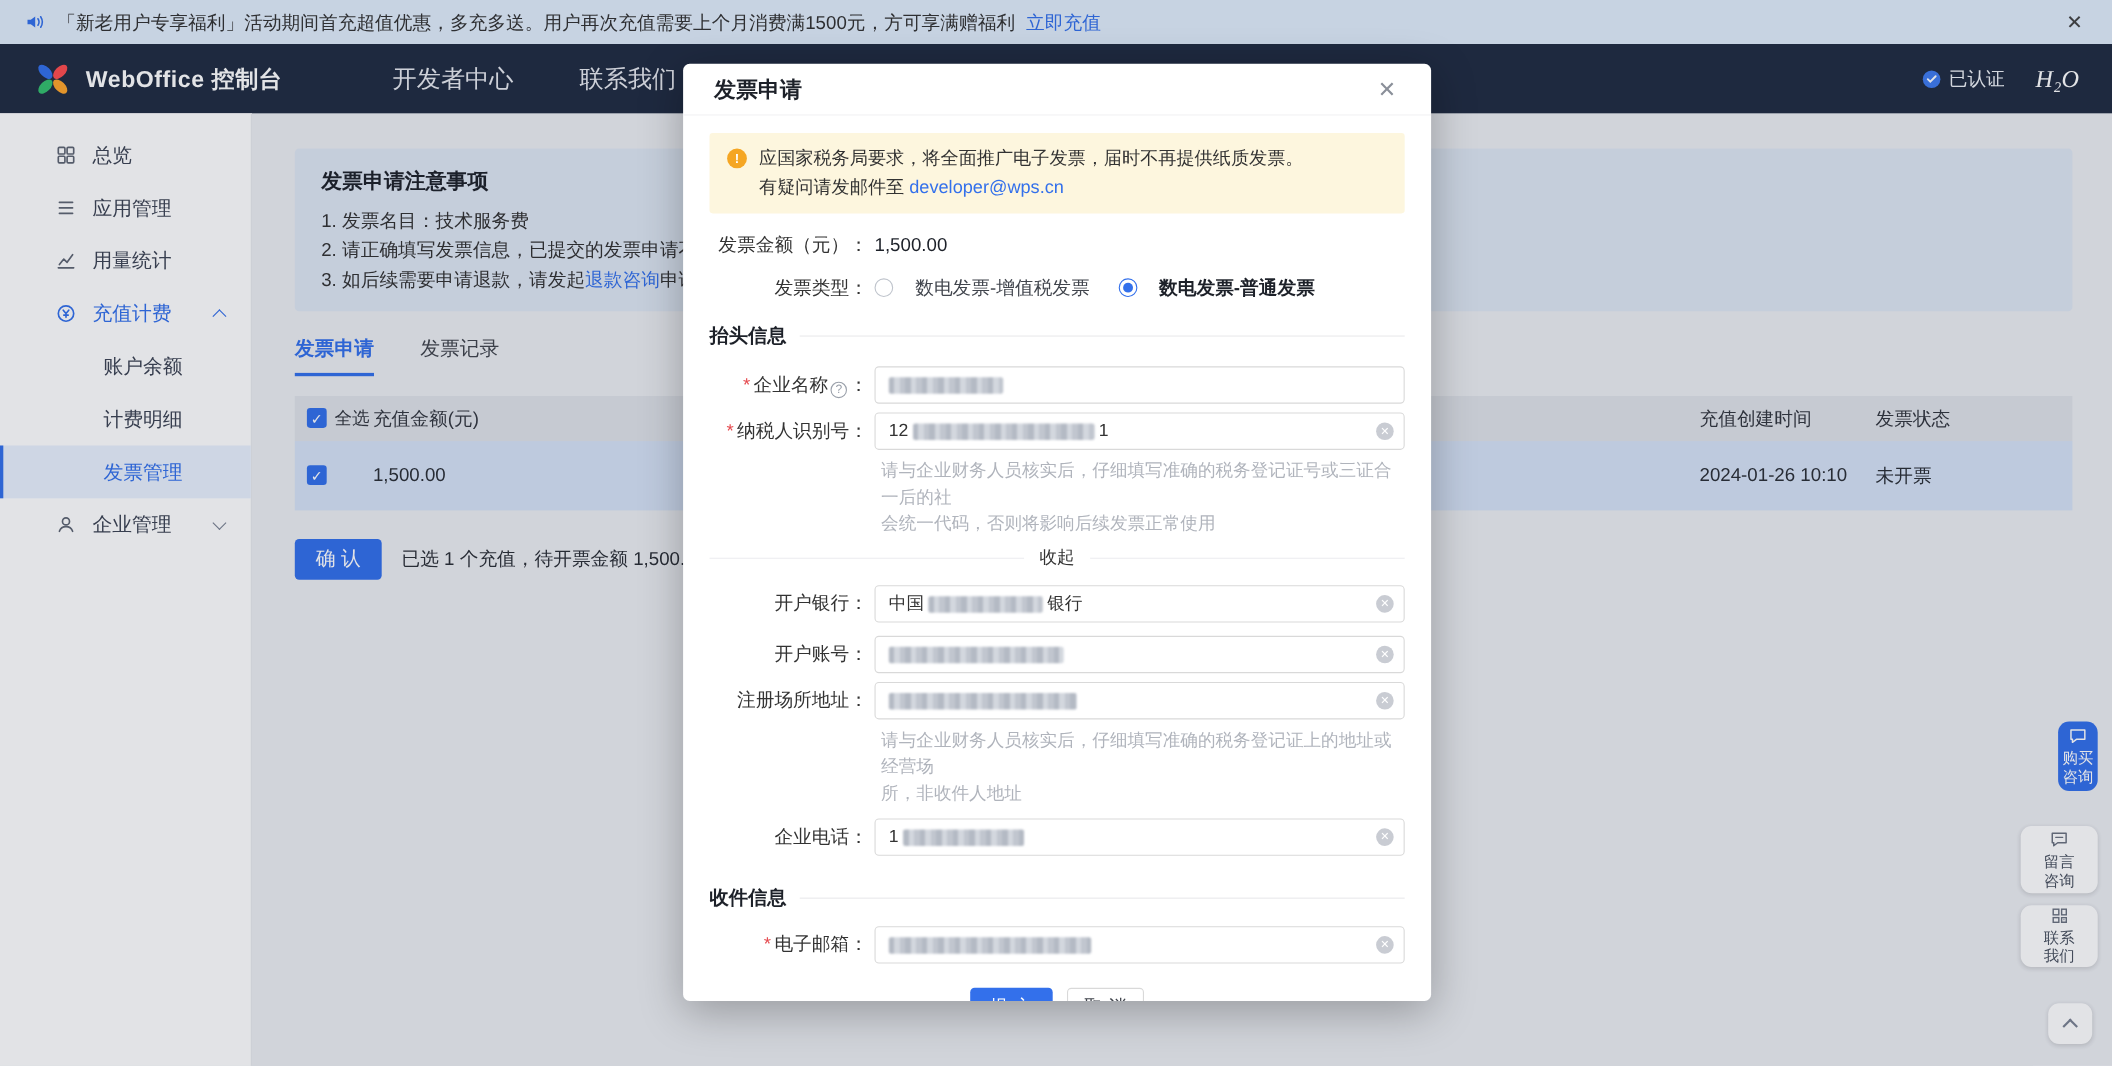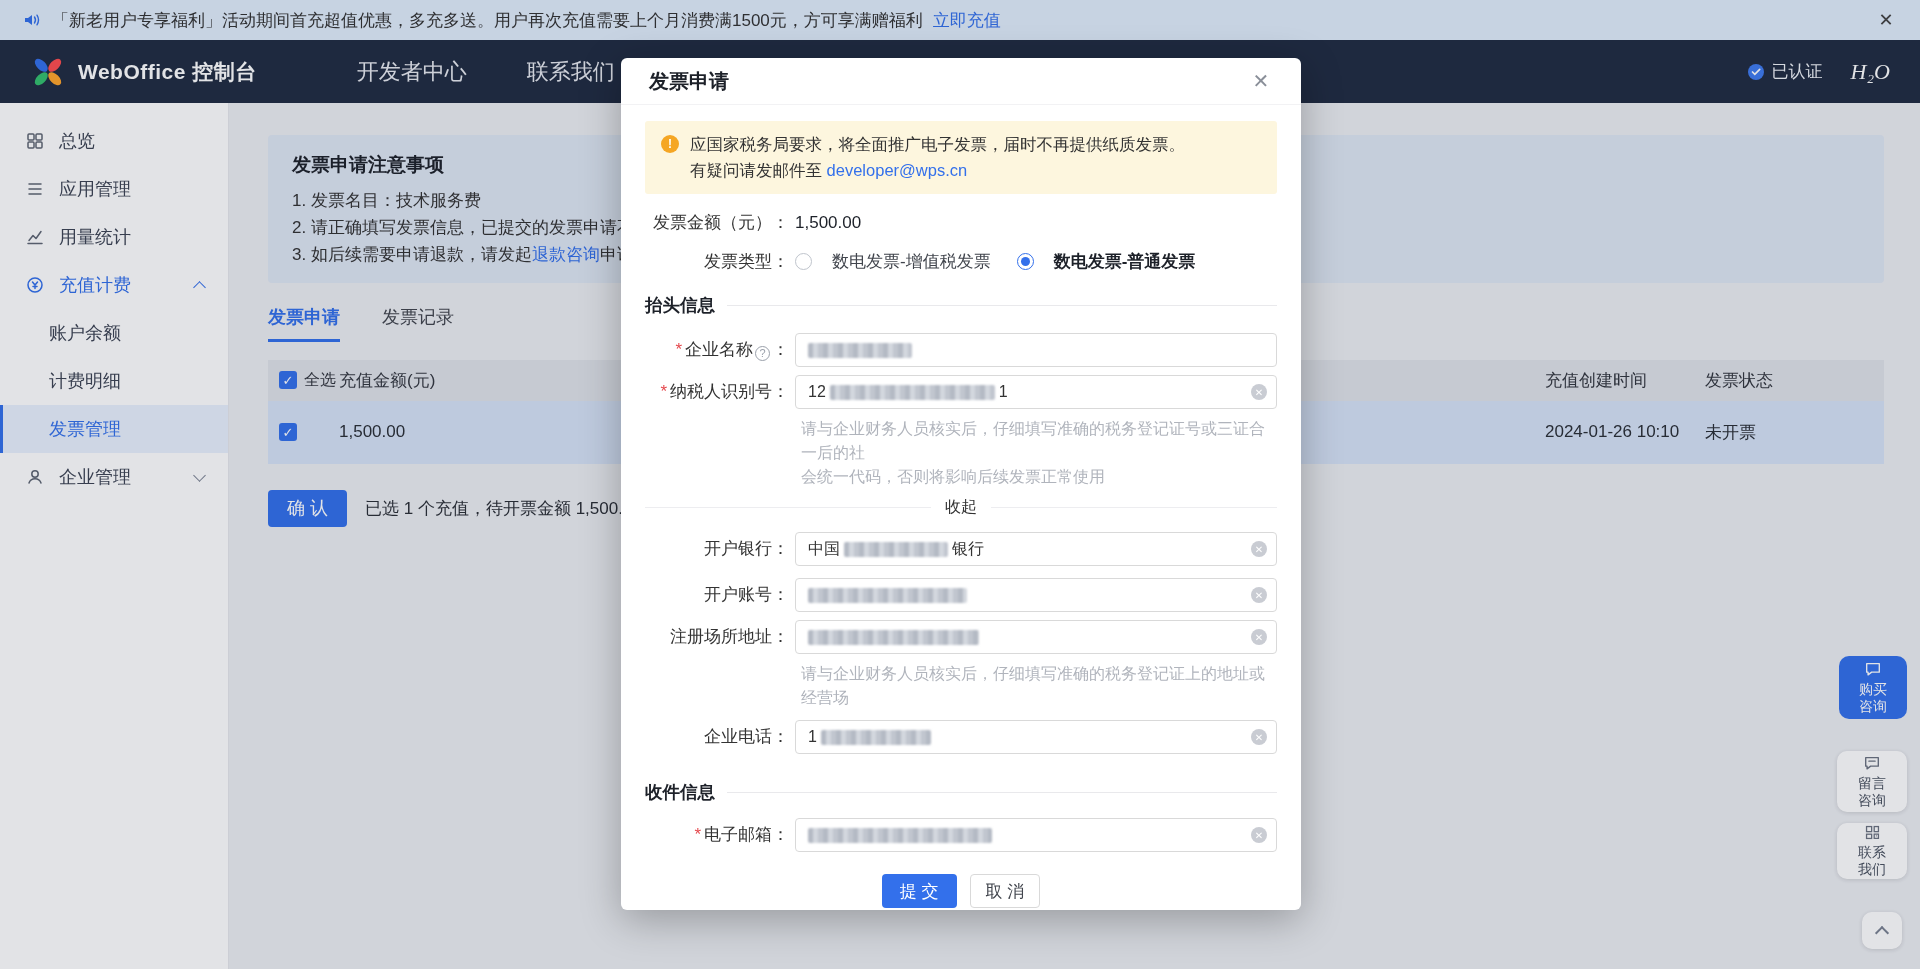--- a/index.html
+++ b/index.html
@@ -22,25 +22,25 @@
   .brand { font-size:21px; font-weight:bold; margin-left:12px; letter-spacing:0.5px; }
   .hnav { display:flex; gap:60px; margin-left:100px; font-size:22px; color:#e8eaf0; }
   .hnav .hnav-item { cursor:pointer; }
   .hright { margin-left:auto; display:flex; align-items:center; gap:28px; }
   .verified { display:flex; align-items:center; gap:7px; font-size:17px; color:#f0f3f8; }
   .h2o { font-family:"Liberation Serif","DejaVu Serif",serif; font-style:italic; font-size:22px; color:#fff; }
 
   
   .page { display:flex; height:866px; }
   .sidebar { width:229px; background:#fff; border-right:1px solid #e6e8ec; padding-top:14px; flex:0 0 auto; }
-  .side-item { height:48px; display:flex; align-items:center; gap:14px; padding:0 24px 0 25px; font-size:18px; color:#3d4454; cursor:pointer; }
+  .side-item { height:48px; display:flex; align-items:center; gap:14px; padding:0 24px 0 50px; font-size:18px; color:#3d4454; cursor:pointer; }
   .side-item .sicon { width:20px; height:20px; flex:0 0 auto; color:#5f6673; }
   .side-item.parent-active { color:#3370eb; }
   .side-item.parent-active .sicon { color:#3370eb; }
-  .side-sub { height:48px; display:flex; align-items:center; padding-left:49px; font-size:18px; color:#3d4454; cursor:pointer; position:relative; }
+  .side-sub { height:48px; display:flex; align-items:center; padding-left:94px; font-size:18px; color:#3d4454; cursor:pointer; position:relative; }
   .side-sub.active { color:#3370eb; background:#e9f1fd; }
   .side-sub.active::before { content:""; position:absolute; left:0; top:0; bottom:0; width:3px; background:#3370eb; }
   .chev { width:9px; height:9px; border-right:1.8px solid #7a8292; border-bottom:1.8px solid #7a8292; margin-left:auto; }
   .chev.up { transform:rotate(-135deg); border-color:#3370eb; margin-top:4px; }
   .chev.down { transform:rotate(45deg); margin-top:-4px; }
 
   .content { flex:1; padding:32px 36px 0 27px;margin-left:12px; }
 
   
   .notice-card { background:#dfe7f3; border-radius:4px; padding:17px 24px 14px; }
@@ -121,21 +121,21 @@
   .mid-divider .line { flex:1; height:1px; background:#ededf0; }
   .mid-divider .mid-label { font-size:16px; color:#333; cursor:pointer; }
 
   .modal-btns { display:flex; justify-content:center; gap:13px; margin-top:22px; }
   .btn-submit { background:#3370eb; color:#fff; border:none; border-radius:4px; height:34px; padding:0 18px; font-size:17px; cursor:pointer; font-family:inherit; }
   .btn-cancel { background:#fff; color:#41454d; border:1px solid #d9d9d9; border-radius:4px; height:34px; padding:0 15px; font-size:17px; cursor:pointer; font-family:inherit; }
 
   
   .fw { position:fixed; right:13px; z-index:30; display:flex; flex-direction:column; align-items:center; justify-content:center; cursor:pointer; border-radius:10px; }
   .fw .fw-label { width:32px; text-align:center; font-size:14px; line-height:1.2; margin-top:3px; word-break:break-all; }
-  .fw-buy { top:656px; width:68px; height:63px; background:#3370eb; color:#fff; }
+  .fw-buy { top:656px; width:36px; height:63px; background:#3370eb; color:#fff; }
   .fw-white { width:70px; background:#fff; color:#4a5260; box-shadow:0 1px 5px rgba(0,0,0,0.14); }
   .fw-msg { top:751px; height:61px; }
   .fw-contact { top:823px; height:56px; }
   .fw-top { top:912px; right:18px; width:40px; height:37px; background:#fff; box-shadow:0 1px 5px rgba(0,0,0,0.14); }
   .chev-up-ic { width:10px; height:10px; border-right:2px solid #7a8292; border-bottom:2px solid #7a8292; transform:rotate(-135deg); margin-top:5px; }
 </style>
 </head>
 <body>
 
 <div class="banner">
@@ -387,20 +387,21 @@
     <div class="form-row row-gap8">
       <div class="f-label">注册场所地址：</div>
       <div class="inp">
         <span class="redacted" style="width:171px"></span>
         <span class="clear-icon"></span>
       </div>
     </div>
 
     <div class="help-text">
       <div>请与企业财务人员核实后，仔细填写准确的税务登记证上的地址或经营场</div>
+      <div>所，非收件人地址</div>
     </div>
 
     <div class="form-row row-gap10">
       <div class="f-label">企业电话：</div>
       <div class="inp">
         <span>1</span>
         <span class="redacted" style="width:110px"></span>
         <span class="clear-icon"></span>
       </div>
     </div>

